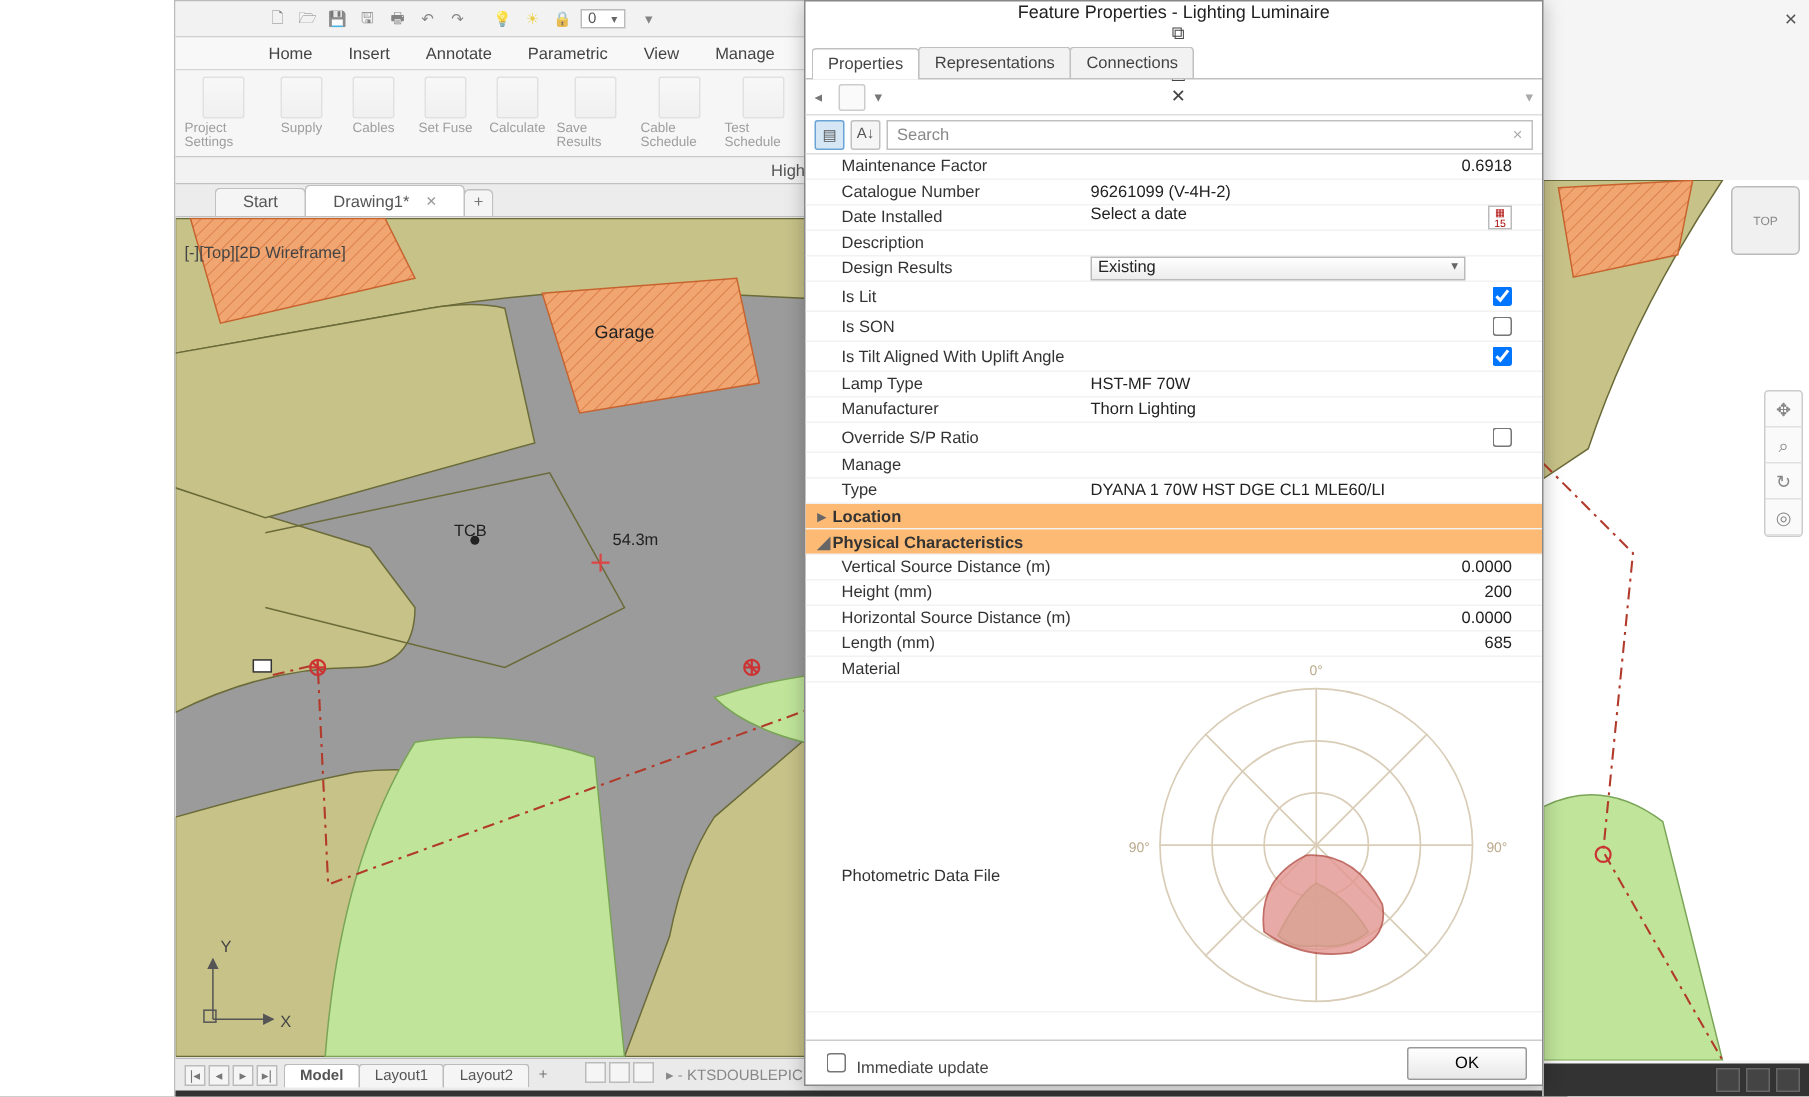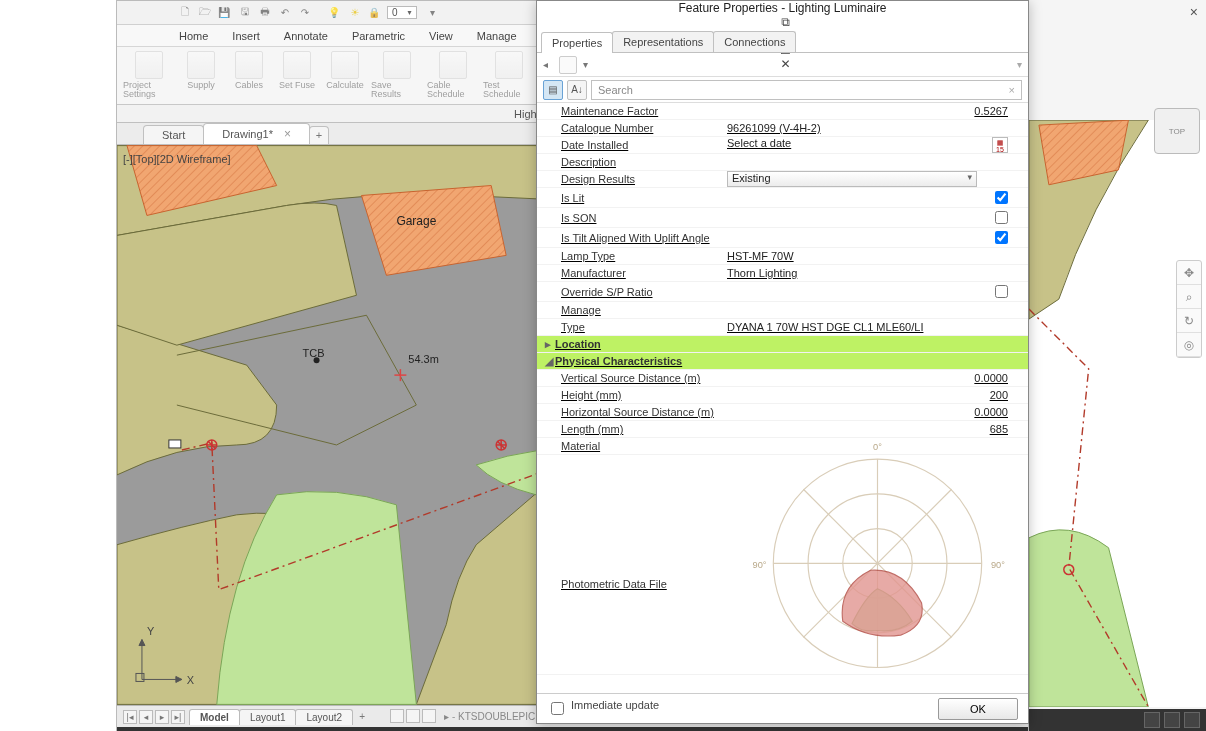--- a/index.html
+++ b/index.html
@@ -31,21 +31,21 @@
 
 
 .doc-tabs { height: 22px; background: #ececec; border-bottom: 1px solid #c0c0c0; display: flex; align-items: flex-end; font-size: 11px; padding-left: 26px; color: #555; }
 .doc-tab { padding: 3px 18px; background: #f5f5f5; border: 1px solid #c0c0c0; border-bottom: none; border-radius: 4px 4px 0 0; margin-right: -1px; position: relative; }
 .doc-tab.active { background: #fff; }
 .doc-tab .close { margin-left: 8px; color: #999; font-size: 12px; }
 .doc-add { width: 20px; height: 18px; background: #f5f5f5; border: 1px solid #c0c0c0; border-bottom: none; border-radius: 4px 4px 0 0; text-align: center; line-height: 16px; color: #777; }
 
 
 .canvas-wrap { position: relative; height: 560px; background: #fff; overflow: hidden; }
-.view-label { position: absolute; top: 8px; left: 6px; font-size: 11px; color: #444; z-index: 5; }
+.view-label { position: absolute; top: 18px; left: 6px; font-size: 11px; color: #444; z-index: 5; }
 svg.map { position: absolute; top: 0; left: 0; width: 100%; height: 100%; }
 
 
 .sheet-tabs { height: 22px; background: #eaeaea; border-top: 1px solid #b8b8b8; display: flex; align-items: center; font-size: 10px; color: #555; padding-left: 6px; }
 .sheet-btns { display: flex; gap: 2px; margin-right: 4px; }
 .sheet-btn { width: 14px; height: 14px; border: 1px solid #bbb; background: #f5f5f5; font-size: 9px; text-align: center; line-height: 12px; color: #777; }
 .sheet-tab { padding: 2px 10px; border: 1px solid #bbb; border-bottom: none; background: #f5f5f5; border-radius: 3px 3px 0 0; margin-right: -1px; }
 .sheet-tab.active { background: #fff; font-weight: 600; }
 .sheet-add { width: 16px; text-align: center; color: #777; margin-left: 2px; }
 .cmdline { flex: 1; margin-left: 20px; color: #888; font-size: 10px; display: flex; gap: 6px; align-items: center; }
@@ -67,50 +67,50 @@
 .dlg-toolrow { height: 24px; border-bottom: 1px solid #ddd; display: flex; align-items: center; padding: 0 6px; gap: 6px; }
 .dlg-toolrow .t-icon { width: 18px; height: 18px; border: 1px solid #ccc; background: #fafafa; border-radius: 2px; }
 .dlg-toolrow .spacer { flex: 1; }
 
 .dlg-searchrow { height: 26px; border-bottom: 1px solid #ddd; display: flex; align-items: center; padding: 0 6px; gap: 4px; }
 .sort-btn { width: 20px; height: 20px; border: 1px solid #c0c0c0; background: #f5f5f5; border-radius: 2px; display: flex; align-items: center; justify-content: center; font-size: 10px; color: #555; }
 .sort-btn.active { background: #d5e7f5; border-color: #6aa3d6; }
 .search-box { flex: 1; height: 20px; border: 1px solid #c0c0c0; padding: 0 6px; font-size: 11px; color: #888; display: flex; align-items: center; justify-content: space-between; }
 .search-box .x { color: #aaa; }
 
-.prop-scroll { flex: 1; overflow-y: auto; overflow-x: hidden; position: relative; text-decoration: underline; }
+.prop-scroll { flex: 1; overflow-y: auto; overflow-x: hidden; position: relative; }
 .prop-grid { font-size: 11px; color: #333; }
 .prop-row { display: flex; min-height: 17px; align-items: center; border-bottom: 1px solid #f2f2f2; }
-.prop-row.section { background: #bef264; font-weight: 600; color: #333; }
+.prop-row.section { background: #fdba74; font-weight: 600; color: #333; }
 .prop-label { width: 190px; padding-left: 24px; }
 .prop-row.section .prop-label { padding-left: 8px; width: auto; }
 .prop-row.section .caret { display: inline-block; width: 10px; color: #666; }
 .prop-value { flex: 1; padding-right: 20px; color: #222; }
 .prop-value.right { text-align: right; }
 .prop-value input[type=checkbox] { float: right; margin-right: 0; }
 .dd { height: 16px; border: 1px solid #bbb; background: linear-gradient(#fff,#ececec); padding: 0 18px 0 4px; font-size: 11px; position: relative; width: 250px; display: inline-block; }
 .dd::after { content: "▾"; position: absolute; right: 4px; top: 0; font-size: 9px; color: #666; }
 .date-icon { float: right; width: 16px; height: 16px; border: 1px solid #bbb; background: #fff; font-size: 7px; text-align: center; line-height: 7px; color: #a00; padding-top: 1px; }
 
 .photometric-area { height: 220px; display: flex; }
 .photometric-area .prop-label { align-self: center; margin-top: 38px; }
 .polar { flex: 1; position: relative; }
 .polar svg { width: 100%; height: 100%; }
 
 .dlg-footer { height: 30px; border-top: 1px solid #ccc; display: flex; align-items: center; padding: 0 10px; gap: 8px; font-size: 11px; }
-.dlg-footer label { display: flex; align-items: flex-start; gap: 4px; color: #444; }
+.dlg-footer label { display: flex; align-items: flex-end; gap: 4px; color: #444; }
 .dlg-footer .spacer { flex: 1; }
 .dlg-footer button { width: 80px; height: 22px; border: 1px solid #999; background: linear-gradient(#fff,#e8e8e8); font-size: 11px; border-radius: 2px; }
 
 
 .bg-window { position: absolute; left: 1028px; top: 0; width: 178px; height: 731px; background: #f5f5f5; border-left: 1px solid #bbb; overflow: hidden; }
 .bg-window .close { position: absolute; top: 4px; right: 8px; font-size: 14px; color: #555; }
 .bg-canvas { position: absolute; top: 120px; left: 0; right: 0; bottom: 24px; background: #fff; }
 .bg-canvas svg { width: 100%; height: 100%; }
-.nav-cube { position: absolute; top: 108px; right: 6px; width: 46px; height: 46px; border: 1px solid #bbb; background: #f0f0f0; font-size: 8px; display: flex; align-items: center; justify-content: center; color: #888; border-radius: 4px; }
+.nav-cube { position: absolute; top: 124px; right: 6px; width: 46px; height: 46px; border: 1px solid #bbb; background: #f0f0f0; font-size: 8px; display: flex; align-items: center; justify-content: center; color: #888; border-radius: 4px; }
 .nav-tools { position: absolute; top: 260px; right: 4px; width: 26px; border: 1px solid #ccc; background: #fafafa; border-radius: 3px; }
 .nav-tools div { height: 24px; border-bottom: 1px solid #e0e0e0; text-align: center; line-height: 24px; font-size: 12px; color: #888; }
 .bg-status { position: absolute; bottom: 0; left: 0; right: 0; height: 22px; background: #333; display: flex; justify-content: flex-end; padding-right: 6px; gap: 4px; align-items: center; }
 .bg-status span { width: 16px; height: 16px; border: 1px solid #666; background: #444; }
 
 
 .prop-scroll::-webkit-scrollbar { width: 14px; }
 .prop-scroll::-webkit-scrollbar-thumb { background: #c4c4c4; border: 1px solid #aaa; }
 .prop-scroll::-webkit-scrollbar-track { background: #f0f0f0; }
 </style>
@@ -345,21 +345,21 @@
       <div class="search-box">
         <span>Search</span>
         <span class="x">×</span>
       </div>
     </div>
 
     <div class="prop-scroll">
       <div class="prop-grid">
         <div class="prop-row">
             <div class="prop-label">Maintenance Factor</div>
-            <div class="prop-value right">0.5267</div>
+            <div class="prop-value right">0.6918</div>
           </div>
         <div class="prop-row">
             <div class="prop-label">Catalogue Number</div>
             <div class="prop-value">96261099 (V-4H-2)</div>
           </div>
         <div class="prop-row">
             <div class="prop-label">Date Installed</div>
             <div class="prop-value"><span>Select a date</span><span class="date-icon">▦<br>15</span></div>
           </div>
         <div class="prop-row">

